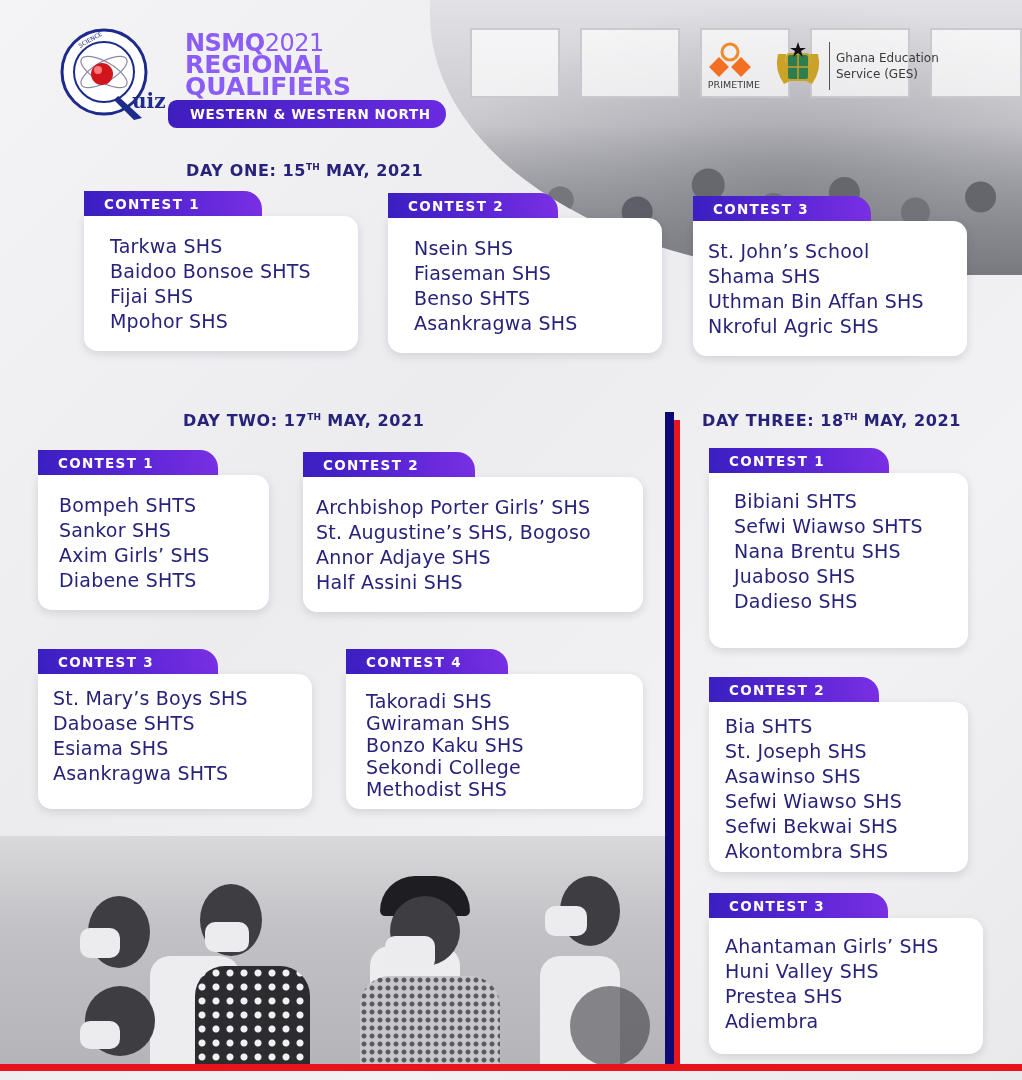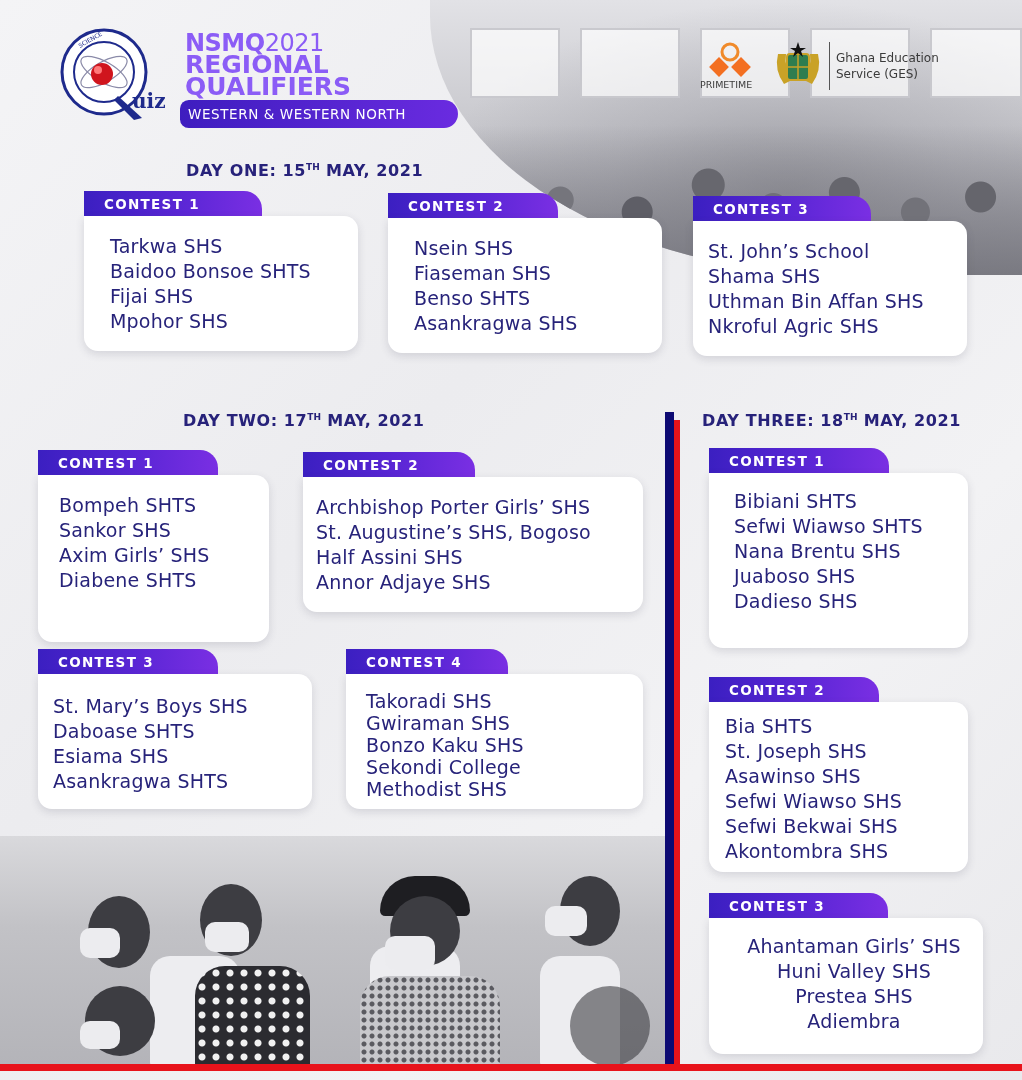--- a/index.html
+++ b/index.html
@@ -68,34 +68,34 @@
     .logo { position: absolute; left: 58px; top: 26px; width: 112px; height: 96px; }
     .title {
       position: absolute; left: 185px; top: 32px;
       font-family: "DejaVu Sans", sans-serif; font-weight: bold;
       color: #8b5cf6; line-height: 22px; letter-spacing: -0.5px;
     }
     .title .l1 { font-size: 24px; display: block; }
     .title .l1 .yr { font-weight: normal; }
     .title .l2, .title .l3 { font-size: 25px; display: block; letter-spacing: 0px; }
     .region-pill {
-      position: absolute; left: 180px; top: 100px; width: 278px; height: 28px;
+      position: absolute; left: 168px; top: 100px; width: 278px; height: 28px;
       background: linear-gradient(90deg, #3e1dbf 0%, #6a2be0 100%);
       border-radius: 10px 16px 16px 10px;
-      color: #fff; font-family: "DejaVu Sans", sans-serif; font-weight: normal; font-size: 13.5px;
-      line-height: 28px; padding-left: 8px; letter-spacing: 0.6px;
+      color: #fff; font-family: "DejaVu Sans", sans-serif; font-weight: bold; font-size: 13.5px;
+      line-height: 28px; padding-left: 22px; letter-spacing: 0.6px;
     }
     .day-heading {
       position: absolute; font-family: "DejaVu Sans", sans-serif; font-weight: bold;
       font-size: 16px; color: #27227a; letter-spacing: 0.6px; white-space: nowrap;
     }
     .day-heading sup { font-size: 9px; vertical-align: 6px; letter-spacing: 0; }
 
     .sponsor { position: absolute; left: 700px; top: 40px; width: 60px; height: 52px; }
-    .sponsor-name { position: absolute; left: 700px; top: 79px; width: 60px; font-size: 9.5px; color: #3b3b3b; text-align: left; font-family: "DejaVu Sans", sans-serif; }
+    .sponsor-name { position: absolute; left: 700px; top: 79px; width: 60px; font-size: 9.5px; color: #3b3b3b; text-align: right; font-family: "DejaVu Sans", sans-serif; }
     .coat { position: absolute; left: 772px; top: 40px; width: 52px; height: 50px; }
     .ges-sep { position: absolute; left: 829px; top: 42px; width: 1px; height: 48px; background: #555; }
     .ges-text { position: absolute; left: 836px; top: 50px; font-size: 12px; line-height: 16px; color: #3a3a3a; font-family: "DejaVu Sans", sans-serif; }
 
     
     .contest { position: absolute; }
     .contest .tab {
       position: absolute; left: 0; top: 0; height: 26px;
       background: linear-gradient(90deg, #3b1fc1 0%, #5e27d7 60%, #7a2fe3 100%);
       border-top-right-radius: 18px;
@@ -227,41 +227,41 @@
     <div class="school">Nkroful Agric SHS</div>
   </div>
 </div>
 
 <div class="day-heading" style="left:183px;top:411px;">
   <span>DAY TWO: 17</span><sup>TH</sup><span> MAY, 2021</span>
 </div>
 
 <div class="contest" style="left:38px;top:450px;">
   <div class="tab" style="width:180px;">CONTEST 1</div>
-  <div class="card tl-square" style="width:231px;height:167px;padding-left:21px;">
+  <div class="card tl-square" style="width:231px;height:135px;padding-left:21px;">
     <div class="school">Bompeh SHTS</div>
     <div class="school">Sankor SHS</div>
     <div class="school">Axim Girls’ SHS</div>
     <div class="school">Diabene SHTS</div>
   </div>
 </div>
 
 <div class="contest" style="left:303px;top:452px;">
   <div class="tab" style="width:172px;">CONTEST 2</div>
   <div class="card tl-square" style="width:340px;height:135px;padding-left:13px;">
     <div class="school">Archbishop Porter Girls’ SHS</div>
     <div class="school">St. Augustine’s SHS, Bogoso</div>
+    <div class="school">Annor Adjaye SHS</div>
     <div class="school">Half Assini SHS</div>
-    <div class="school">Annor Adjaye SHS</div>
   </div>
 </div>
 
 <div class="contest" style="left:38px;top:649px;">
   <div class="tab" style="width:180px;">CONTEST 3</div>
-  <div class="card tl-square" style="width:274px;height:135px;padding-left:15px;padding-top:20px;">
+  <div class="card tl-square" style="width:274px;height:135px;padding-left:15px;padding-top:12px;">
     <div class="school">St. Mary’s Boys SHS</div>
     <div class="school">Daboase SHTS</div>
     <div class="school">Esiama SHS</div>
     <div class="school">Asankragwa SHTS</div>
   </div>
 </div>
 
 <div class="contest" style="left:346px;top:649px;">
   <div class="tab" style="width:162px;">CONTEST 4</div>
   <div class="card tl-square tight" style="width:297px;height:135px;padding-left:20px;padding-top:16px;">
@@ -295,19 +295,19 @@
     <div class="school">St. Joseph SHS</div>
     <div class="school">Asawinso SHS</div>
     <div class="school">Sefwi Wiawso SHS</div>
     <div class="school">Sefwi Bekwai SHS</div>
     <div class="school">Akontombra SHS</div>
   </div>
 </div>
 
 <div class="contest" style="left:709px;top:893px;">
   <div class="tab" style="width:179px;">CONTEST 3</div>
-  <div class="card tl-square" style="width:274px;height:136px;padding-left:16px;padding-top:16px;text-align:center;">
+  <div class="card tl-square" style="width:274px;height:136px;padding-left:16px;padding-top:16px;">
     <div class="school">Ahantaman Girls’ SHS</div>
     <div class="school">Huni Valley SHS</div>
     <div class="school">Prestea SHS</div>
     <div class="school">Adiembra</div>
   </div>
 </div>
 
 </body></html>

